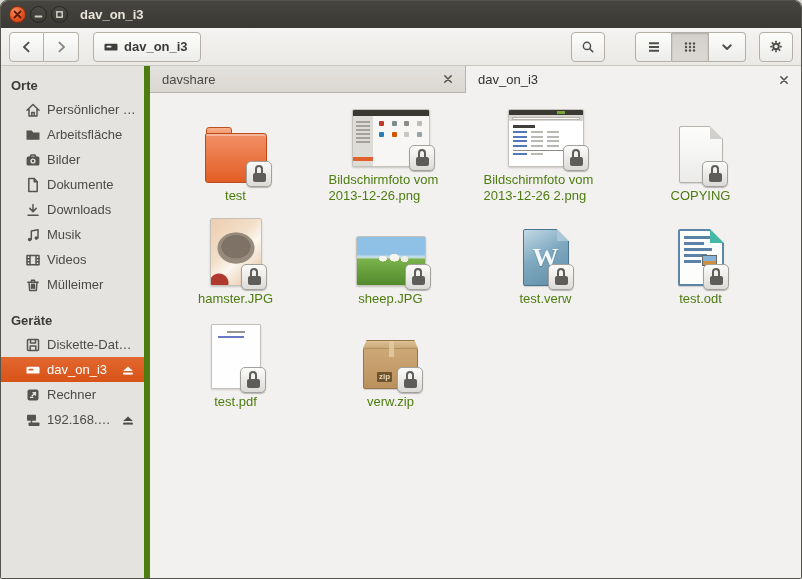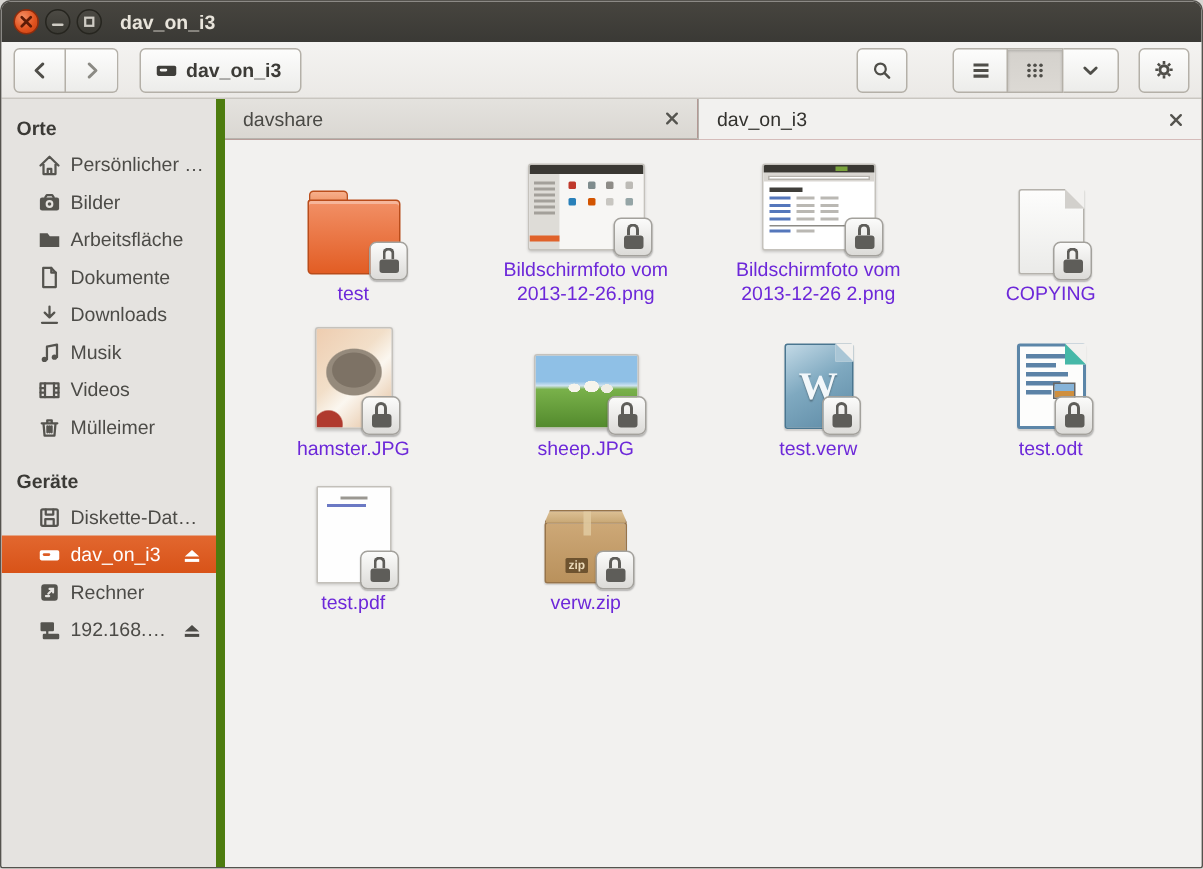--- a/index.html
+++ b/index.html
@@ -33,32 +33,32 @@
   .sb-header{font-weight:700;color:#3b3a36;padding:4px 10px;margin-top:2px;}
   .sb-section + .sb-section .sb-header{margin-top:12px;}
   .sb-item{display:flex;align-items:center;height:25px;padding:0 8px 0 24px;gap:6px;cursor:default;white-space:nowrap;}
   .sb-item .sb-icon{flex:0 0 16px;height:16px;display:flex;align-items:center;justify-content:center;color:#55544f;}
   .sb-item .sb-label{overflow:hidden;text-overflow:clip;flex:1;}
   .sb-item.selected{background:linear-gradient(var(--sel-hi,#e2672f),var(--sel-bg,#d85318));color:#fff;--icon-bg:#dc5c24;}
   .sb-item.selected .sb-icon{color:#fff;}
   .sb-eject{flex:0 0 16px;height:16px;display:flex;align-items:center;justify-content:center;color:inherit;}
   
   .content{flex:1;display:flex;flex-direction:column;min-width:0;background:var(--content-bg,#f2f1ef);}
-  .tabbar{height:27px;flex:0 0 27px;display:flex;background:#7f1d1d;}
+  .tabbar{height:27px;flex:0 0 27px;display:flex;background:#000000;}
   .tab{display:flex;align-items:center;padding:0 12px;font-size:13px;color:#4a4945;gap:8px;}
   .tab .tab-label{flex:1;}
   .tab-close{width:11px;height:11px;display:flex;align-items:center;justify-content:center;color:#5c5b56;}
   .tab.inactive{flex:0 0 316px;background:linear-gradient(#e4e2de,#dad7d2);border-right:1px solid #b6b3ad;border-bottom:1px solid #b6b3ad;}
   .tab.active{flex:1;background:var(--content-bg,#f2f1ef);color:#33322e;}
   
   .filegrid{flex:1;overflow:hidden;padding:10px 0 0 8px;display:grid;grid-template-columns:repeat(4,155px);grid-auto-rows:min-content;row-gap:18px;align-items:end;}
   .file{display:flex;flex-direction:column;align-items:center;justify-content:end;cursor:default;}
   .iconbox{height:64px;display:flex;align-items:flex-end;justify-content:center;}
   .iwrap{position:relative;}
-  .fname{margin-top:5px;font-size:13px;line-height:1.22;color:#6d28d9;text-align:center;max-width:124px;word-wrap:break-word;}
+  .fname{margin-top:5px;font-size:13px;line-height:1.22;color:#4d7c0f;max-width:124px;word-wrap:break-word;}
   
   .lock{position:absolute;right:-5px;bottom:-4px;width:26px;height:26px;background:linear-gradient(#fbfbfa,#dcdbd8);border:1px solid #a3a19c;border-radius:5px;box-shadow:0 1px 1px rgba(0,0,0,.25);}
   .lk-sh{position:absolute;top:3px;left:8px;width:8px;height:8px;border:2.5px solid #5e5d59;border-bottom:none;border-radius:5px 5px 0 0;}
   .lk-bd{position:absolute;top:11px;left:6px;width:13px;height:9px;background:#5e5d59;border-radius:2px;}
   
   .fi-folder{position:relative;width:62px;height:50px;}
   .fi-folder .tab2{position:absolute;top:-6px;left:1px;width:26px;height:12px;background:linear-gradient(#f7b08c,#ef8a57);border:1px solid #bc4f1c;border-radius:3px 3px 0 0;}
   .fi-folder .body2{position:absolute;inset:0;background:linear-gradient(#f29066,#e25d24);border:1px solid #b94c1a;border-radius:2px 3px 3px 3px;box-shadow:inset 0 2px 0 rgba(255,255,255,.35);}
   
   .fi-page{width:44px;height:57px;background:linear-gradient(#fdfdfc,#ebebe9);border:1px solid #b5b2ac;border-radius:2px;position:relative;box-shadow:0 1px 1px rgba(0,0,0,.12);}
@@ -213,35 +213,35 @@
             <span class="sb-icon">
               <svg width="16" height="16" viewBox="0 0 16 16">
                 <path d="M2 8.3 8 2.5l6 5.8M4 7.3V14h8V7.3M6.8 14v-3.4h2.4V14" stroke="currentColor" stroke-width="1.5" fill="none" stroke-linecap="round" stroke-linejoin="round"></path>
               </svg>
             </span>
             <span class="sb-label">Persönlicher …</span>
           </div>
           <div class="sb-item">
             <span class="sb-icon">
               <svg width="16" height="16" viewBox="0 0 16 16">
+                <path d="M1.5 3.5h5.2l1.5 2h6.3v7.2h-13z" fill="currentColor"></path>
+              </svg>
+            </span>
+            <span class="sb-label">Arbeitsfläche</span>
+          </div>
+          <div class="sb-item">
+            <span class="sb-icon">
+              <svg width="16" height="16" viewBox="0 0 16 16">
                 <rect x="1.6" y="4.6" width="12.8" height="8.8" rx="1.5" fill="currentColor"></rect>
                 <circle cx="8" cy="9" r="2.6" fill="var(--icon-bg,#e5e3e0)"></circle>
                 <circle cx="8" cy="9" r="1.2" fill="currentColor"></circle>
                 <path d="M5.2 4.6 6.2 3h3.6l1 1.6" stroke="currentColor" stroke-width="1.5" fill="none" stroke-linecap="round" stroke-linejoin="round"></path>
               </svg>
             </span>
             <span class="sb-label">Bilder</span>
-          </div>
-          <div class="sb-item">
-            <span class="sb-icon">
-              <svg width="16" height="16" viewBox="0 0 16 16">
-                <path d="M1.5 3.5h5.2l1.5 2h6.3v7.2h-13z" fill="currentColor"></path>
-              </svg>
-            </span>
-            <span class="sb-label">Arbeitsfläche</span>
           </div>
           <div class="sb-item">
             <span class="sb-icon">
               <svg width="16" height="16" viewBox="0 0 16 16">
                 <path d="M3.8 1.6h5.4l3 3.2v9.6H3.8z" stroke="currentColor" stroke-width="1.5" fill="none" stroke-linecap="round" stroke-linejoin="round"></path>
                 <path d="M9.2 1.6v3.2h3" stroke="currentColor" stroke-width="1.5" fill="none" stroke-linecap="round" stroke-linejoin="round"></path>
               </svg>
             </span>
             <span class="sb-label">Dokumente</span>
           </div>

